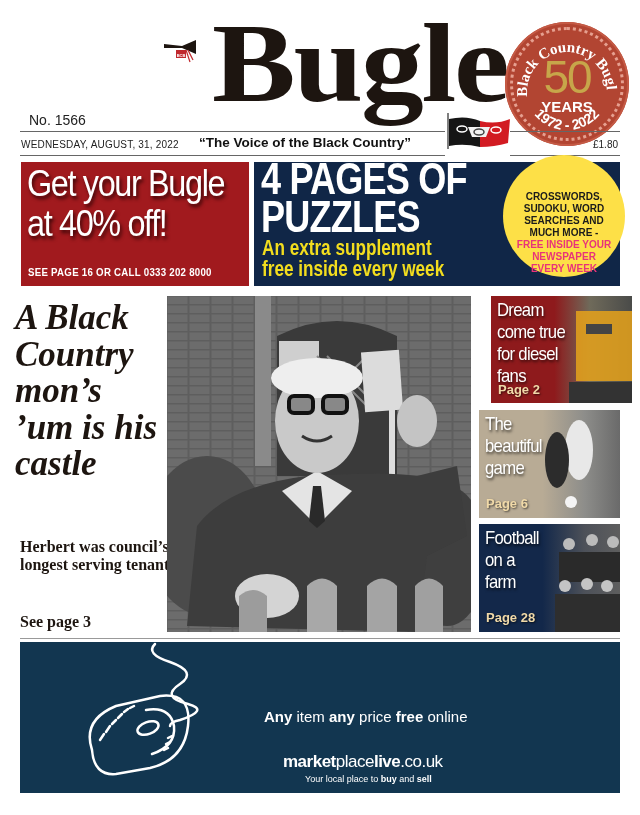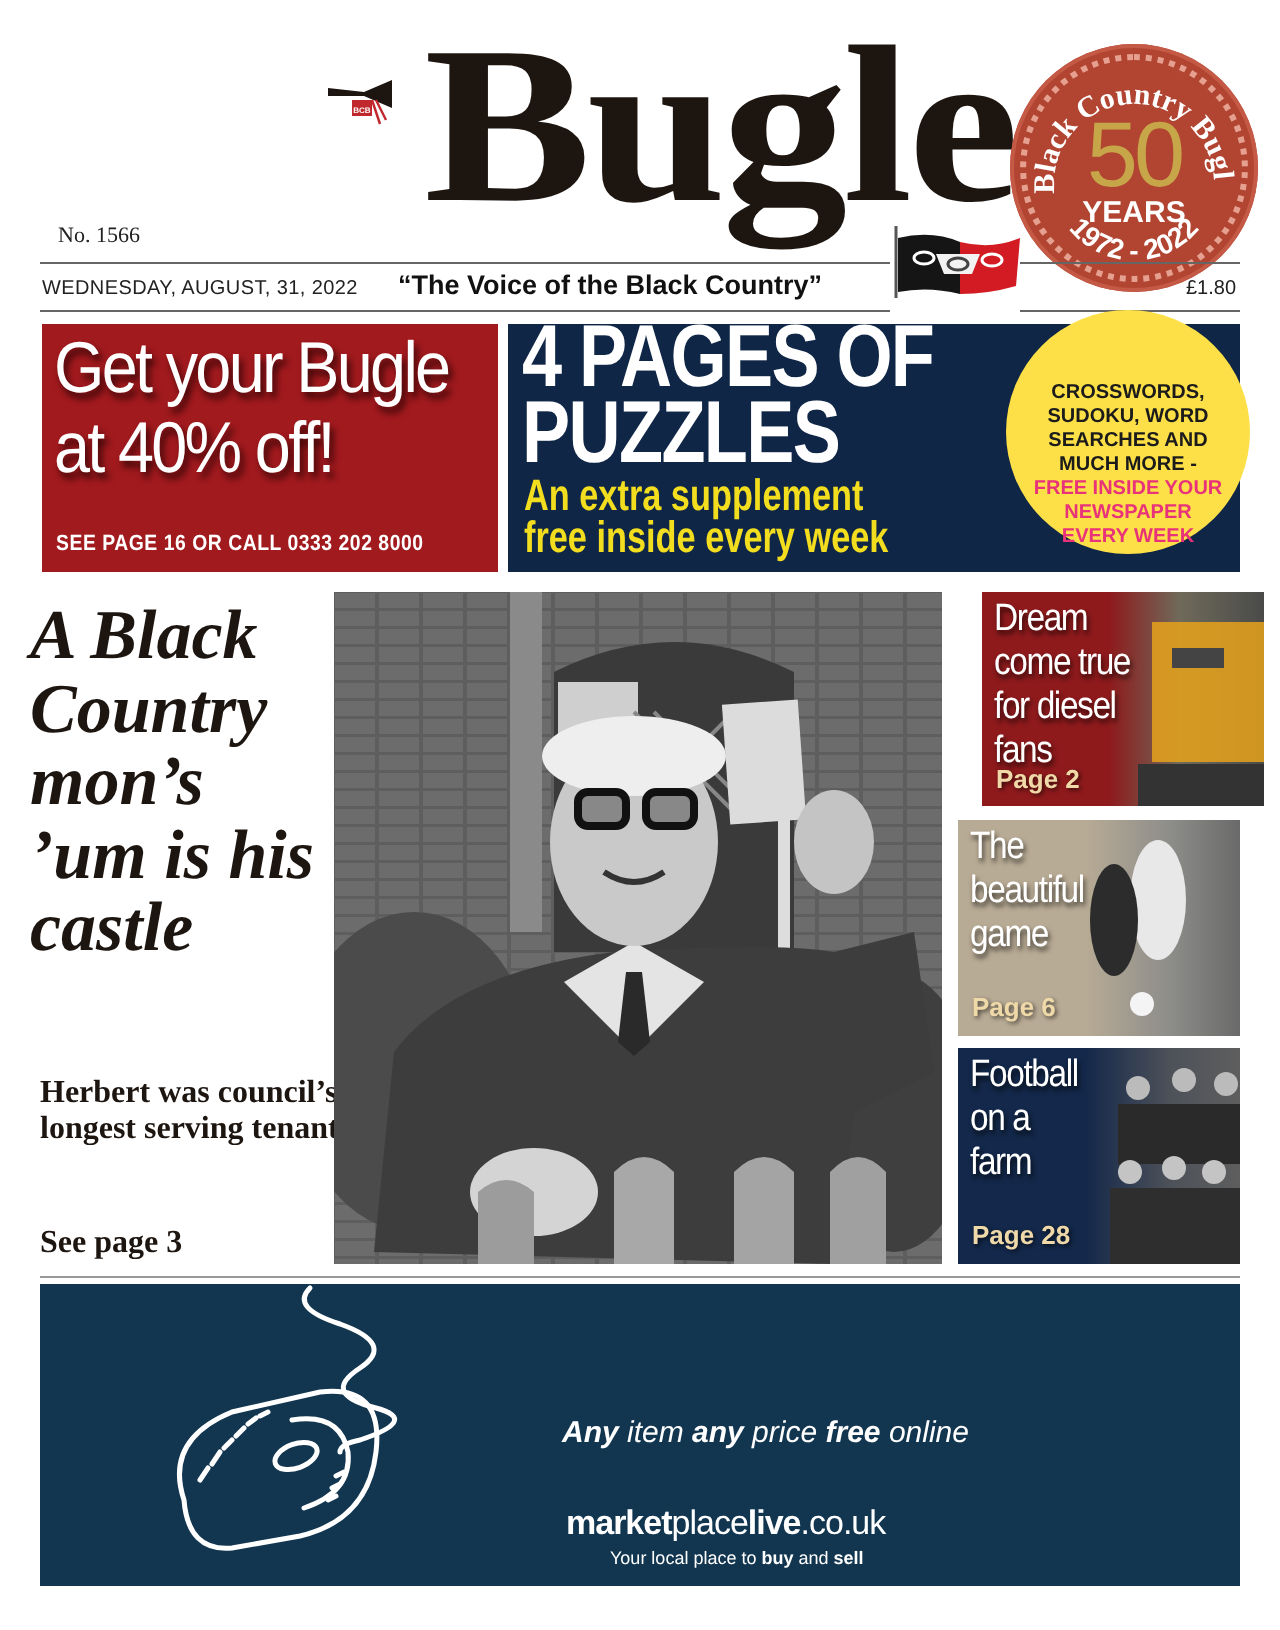--- a/index.html
+++ b/index.html
@@ -4,21 +4,21 @@
 <style>
   * { box-sizing: border-box; margin: 0; padding: 0; }
   html, body { width: 640px; height: 815px; background: #fff; overflow: hidden; }
   body { position: relative; font-family: "Liberation Sans", sans-serif; color: #1a1410; }
 
   
   .masthead { position: absolute; left: 0; top: 0; width: 640px; height: 130px; }
   .bc-small { position: absolute; left: 44px; top: 28px; font-family: "Liberation Serif", serif; font-weight: bold; font-size: 35px; line-height: 36px; color: #1d1510; letter-spacing: 0.5px; }
   .bugle-icon { position: absolute; left: 162px; top: 36px; width: 38px; height: 30px; }
   .bugle-big { position: absolute; left: 212px; top: 8px; font-family: "Liberation Serif", serif; font-weight: bold; font-size: 112px; line-height: 110px; color: #1d1510; letter-spacing: -2px; transform: scaleX(1.12); transform-origin: left top; }
-  .issue-no { position: absolute; left: 29px; top: 112px; font-size: 11px; color: #222; font-family: Liberation Serif, serif; }
+  .issue-no { position: absolute; left: 29px; top: 112px; font-size: 14px; color: #222; }
 
   .badge { position: absolute; left: 505px; top: 22px; width: 124px; height: 124px; border-radius: 50%; background: #b24532; box-shadow: 0 0 0 2px #c45a45 inset; }
   .badge-ring { position: absolute; left: 5px; top: 5px; width: 114px; height: 114px; border-radius: 50%; border: 3px dotted #e6a090; }
   .badge svg { position: absolute; left: 0; top: 0; }
   .badge-50 { position: absolute; left: 0; width: 124px; top: 32px; text-align: center; font-weight: normal; font-size: 46px; line-height: 46px; color: #c7a64a; letter-spacing: -2px; }
   .badge-years { position: absolute; left: 0; width: 124px; top: 76px; text-align: center; font-weight: bold; font-size: 15px; color: #fff; }
 
   .rule-line { position: absolute; height: 1px; background: #666; }
 
   .dateline { position: absolute; left: 21px; top: 139px; font-size: 10px; color: #222; letter-spacing: 0.2px; }
@@ -50,21 +50,21 @@
   .teaser .t-title { position: absolute; left: 6px; top: 3px; font-size: 19px; line-height: 22px; color: #fff; letter-spacing: -0.8px; text-shadow: 1px 2px 3px rgba(0,0,0,0.7); transform: scaleX(0.88); transform-origin: left top; white-space: nowrap; }
   .teaser .t-page { position: absolute; left: 7px; font-weight: bold; font-size: 13px; color: #f0d9a8; text-shadow: 1px 1px 2px rgba(0,0,0,0.6); }
 
   .rule-bottom { position: absolute; left: 20px; top: 638px; width: 600px; height: 1px; background: #999; }
 
   
   .ad { position: absolute; left: 20px; top: 642px; width: 600px; height: 151px; background: #123650; overflow: hidden; }
   .ad-mouse { position: absolute; left: 0; top: 0; }
   .ad-title { position: absolute; left: 235px; top: 26px; font-size: 30px; color: #fff; letter-spacing: -0.3px; white-space: nowrap; }
   .ad-title b { font-weight: bold; }
-  .ad-sub { position: absolute; left: 261px; top: 66px; font-size: 15px; color: #fff; white-space: nowrap; font-style: italic; }
+  .ad-sub { position: absolute; left: 244px; top: 66px; font-size: 15px; color: #fff; white-space: nowrap; }
   .ad-brand { position: absolute; left: 263px; top: 110px; font-size: 17px; color: #fff; white-space: nowrap; letter-spacing: -0.5px; text-align: center; }
   .ad-tag { position: absolute; left: 285px; top: 132px; font-size: 9px; color: #fff; white-space: nowrap; }
   .ad b, .ad-sub b, .ad-brand b, .ad-tag b { font-weight: bold; }
 </style>
 </head>
 <body>
 
 <div class="masthead">
   <div class="bc-small">
   </div>

